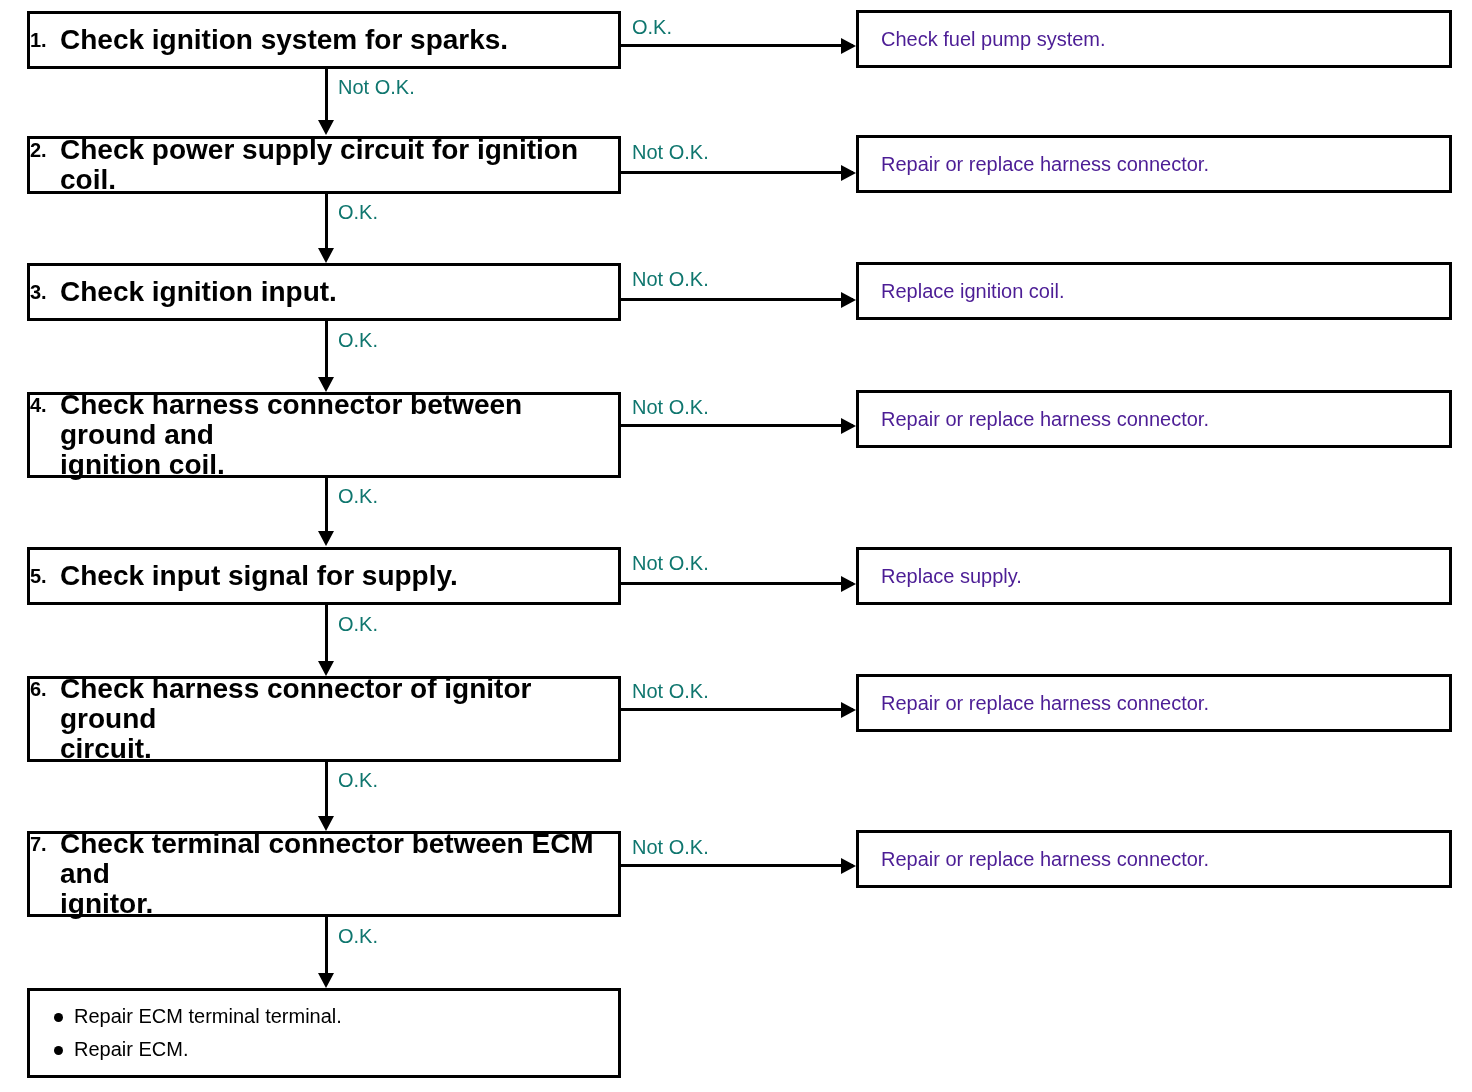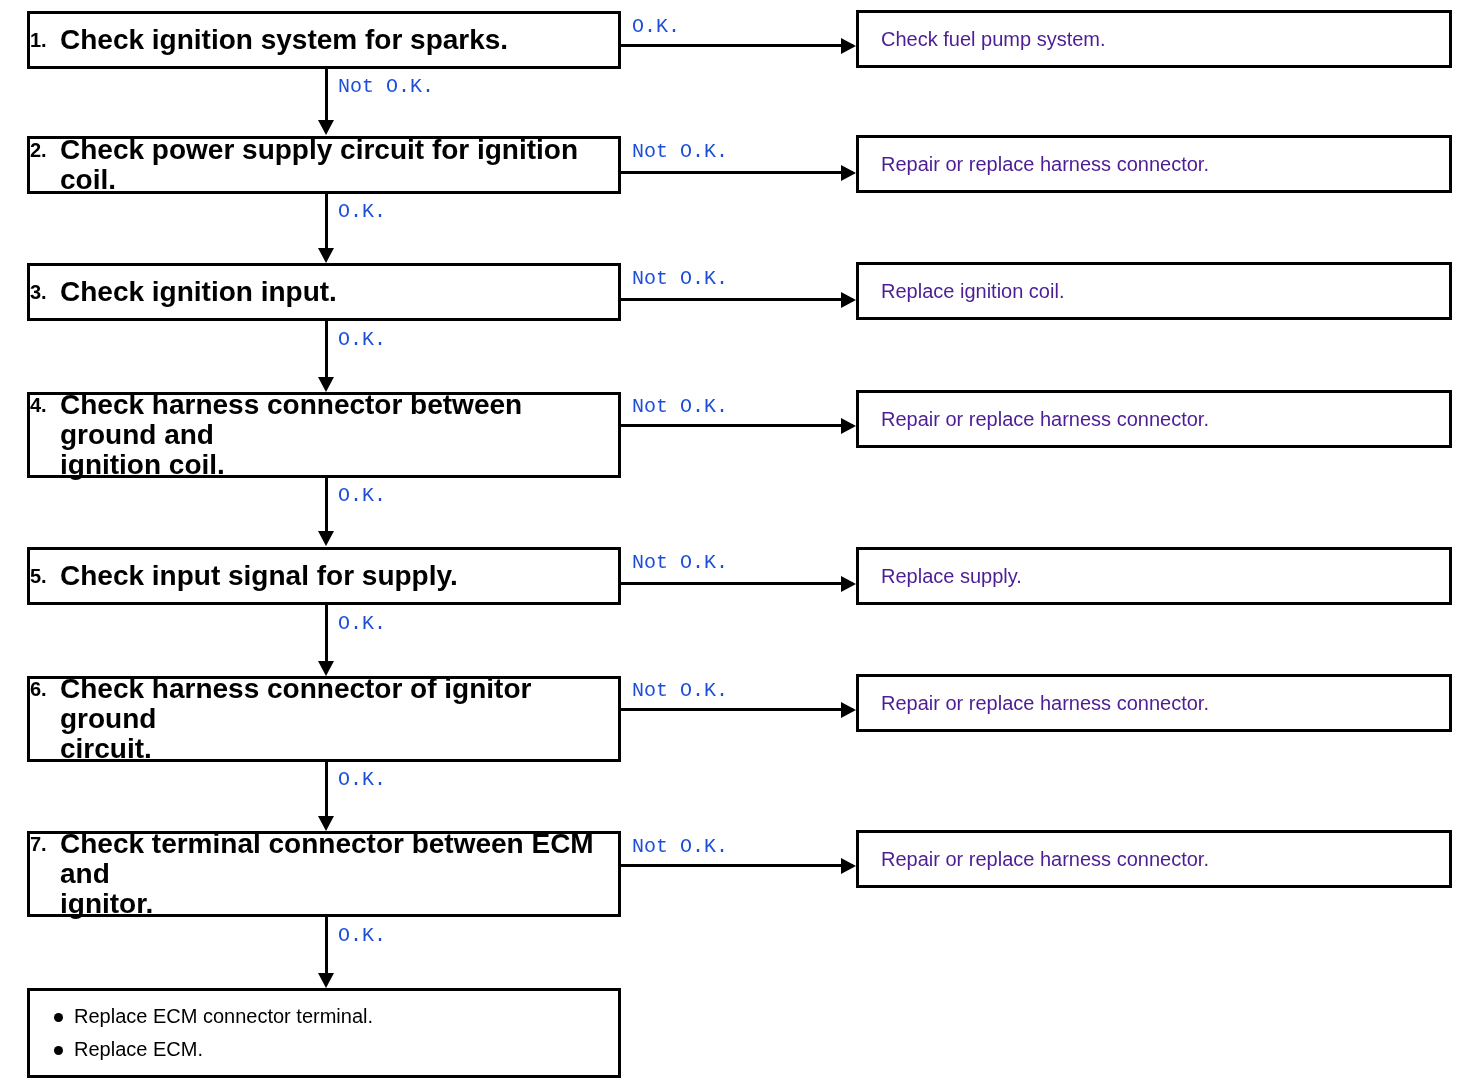--- a/index.html
+++ b/index.html
@@ -104,23 +104,22 @@
     width: 0;
     height: 0;
     border-top: 8px solid transparent;
     border-bottom: 8px solid transparent;
     border-left: 15px solid #000000;
   }
   .conn-label {
     position: absolute;
     font-size: 20px;
     line-height: 22px;
-    color: #1d4ed8;
+    color: #0f766e;
     white-space: nowrap;
-    font-family: Liberation Mono, monospace;
   }
 </style>
 </head>
 <body>
 
 <div id="canvas">
 
   <div class="box step-box" style="left:27px; top:11px; width:594px; height:58px;">
     <div class="step-row">
       <span class="step-num">1.</span>
@@ -231,18 +230,18 @@
   <div class="conn-label" style="left:632px; top:836px;">Not O.K.</div>
   <div class="box action-box" style="left:856px; top:830px; width:596px; height:58px;">
     <div class="box-text">Repair or replace harness connector.</div>
   </div>
   <div class="vline" style="left:325px; top:917px; height:56px;"></div>
   <div class="arrow-down" style="left:318px; top:973px;"></div>
   <div class="conn-label" style="left:338px; top:925px;">O.K.</div>
 
   <div class="box final-box" style="left:27px; top:988px; width:594px; height:90px;">
     <ul class="bullet-list">
-      <li>Replace ECM connector terminal.</li>
-      <li>Replace ECM.</li>
+      <li>Repair ECM terminal terminal.</li>
+      <li>Repair ECM.</li>
     </ul>
   </div>
 
 </div>
 
 </body></html>

